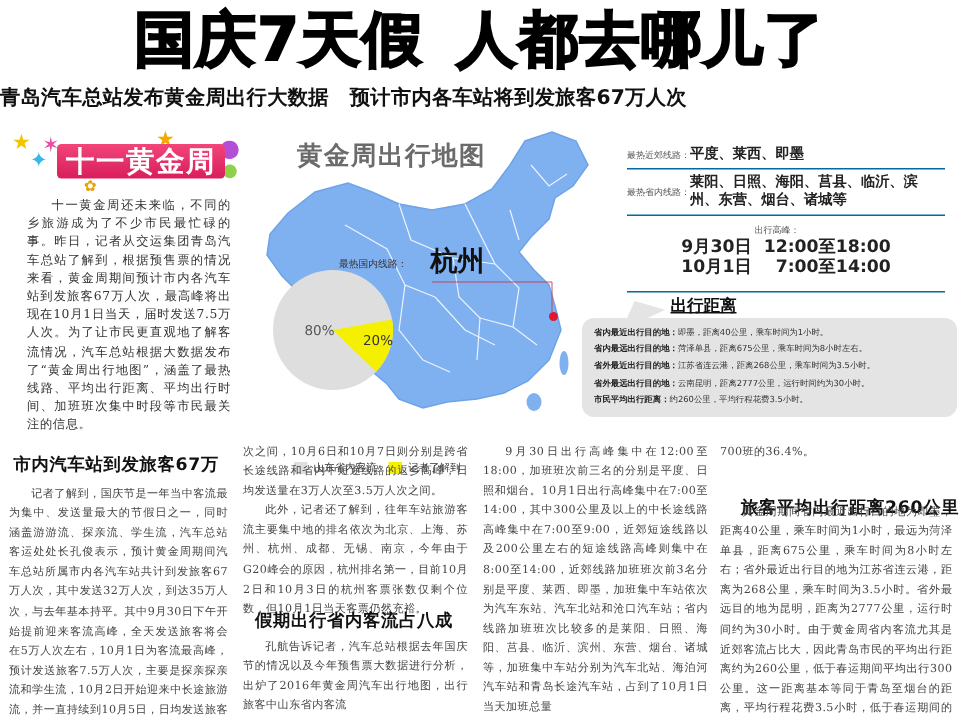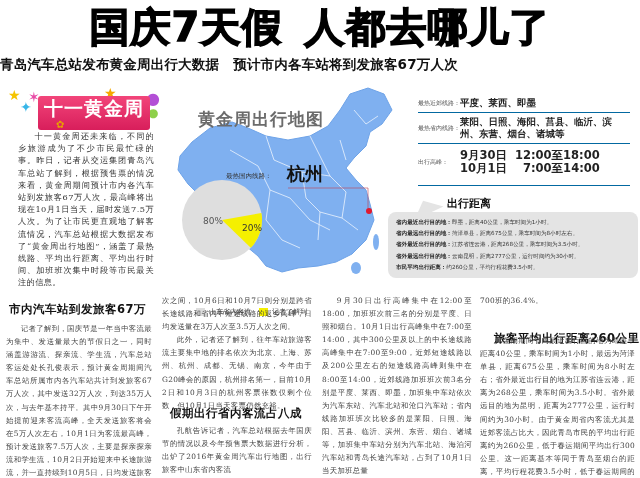--- a/index.html
+++ b/index.html
@@ -17,36 +17,36 @@
     position:absolute; left:0; top:56px; width:640px; text-align:left;
     font-weight:bold; font-size:13.5px; color:#111; letter-spacing:0.2px;
   }
   .subhead .gap { display:inline-block; width:14px; }
 
   
   .banner {
     position:absolute; left:6px; top:88px; width:150px; height:38px;
   }
   .banner .ribbon {
-    position:absolute; left:32px; top:8px; width:112px; height:34px;
+    position:absolute; left:32px; top:8px; width:112px; height:23px;
     background:linear-gradient(#f2457a,#d81e5b); border-radius:3px;
     color:#fff; font-weight:bold; font-size:19px; line-height:25px; text-align:center;
     letter-spacing:1px;
   }
   .banner .star { position:absolute; font-size:14px; line-height:14px; }
   .intro {
     position:absolute; left:18px; top:130px; width:136px;
     font-family:"DejaVu Serif", serif; font-size:8.2px; line-height:12.2px; color:#333;
     text-indent:2em; text-align:justify; letter-spacing:0.4px;
   }
 
   
   .map-title {
     position:absolute; left:198px; top:92px; font-weight:bold; font-size:17px;
-    color:#6b6b6b; letter-spacing:1px;margin-top:16px;
+    color:#6b6b6b; letter-spacing:1px;
   }
   .map {
     position:absolute; left:170px; top:80px; width:230px; height:200px;
   }
   .map svg { width:100%; height:100%; }
   .map-label {
     position:absolute; left:226px; top:172px; font-size:6.5px; color:#333;
   }
   .map-city {
     position:absolute; left:287px; top:162px; font-size:18px; font-weight:900; color:#111;
@@ -62,21 +62,21 @@
   
   .info {
     position:absolute; left:418px; top:94px; width:212px;
   }
   .info-row { display:flex; align-items:center; border-bottom:1px solid #0369a1; padding:3px 0; }
   .info-row .k { font-size:6px; color:#555; width:42px; flex:none; }
   .info-row .v { font-weight:bold; font-size:9.5px; color:#222; line-height:12px; }
   .info-row .v.time { font-size:11.5px; line-height:13px; }
 
   .dist-title {
-    position:absolute; left:447px; top:196px; font-weight:900; font-size:11px; color:#111;
+    position:absolute; left:447px; top:196px; font-weight:900; font-size:11px; color:#111;text-decoration:underline;
   }
   .dist-box {
     position:absolute; left:388px; top:212px; width:250px; height:66px;
     background:#e4e4e4; border-radius:8px; padding:5px 8px;
   }
   .dist-box .row { font-size:5.6px; line-height:11.2px; color:#333; white-space:nowrap; }
   .dist-box .row b { font-weight:bold; color:#222; }
   .dist-pointer {
     position:absolute; left:410px; top:200px; width:0; height:0;
     border-left:16px solid transparent; border-right:16px solid transparent;
@@ -156,21 +156,21 @@
 
 <div class="info">
   <div class="info-row">
     <span class="k">最热近郊线路：</span>
     <span class="v">平度、莱西、即墨</span>
   </div>
   <div class="info-row">
     <span class="k">最热省内线路：</span>
     <span class="v">莱阳、日照、海阳、莒县、临沂、滨州、东营、烟台、诸城等</span>
   </div>
-  <div class="info-row" style="padding:5px 0 10px 0;">
+  <div class="info-row" style="padding:5px 0 10px 0;flex-direction:column;">
     <span class="k">出行高峰：</span>
     <span>
       <div class="v time" style="white-space:pre">9月30日  12:00至18:00</div>
       <div class="v time" style="white-space:pre">10月1日    7:00至14:00</div>
     </span>
   </div>
 </div>
 
 <div class="dist-pointer"></div>
 <div class="dist-box">

